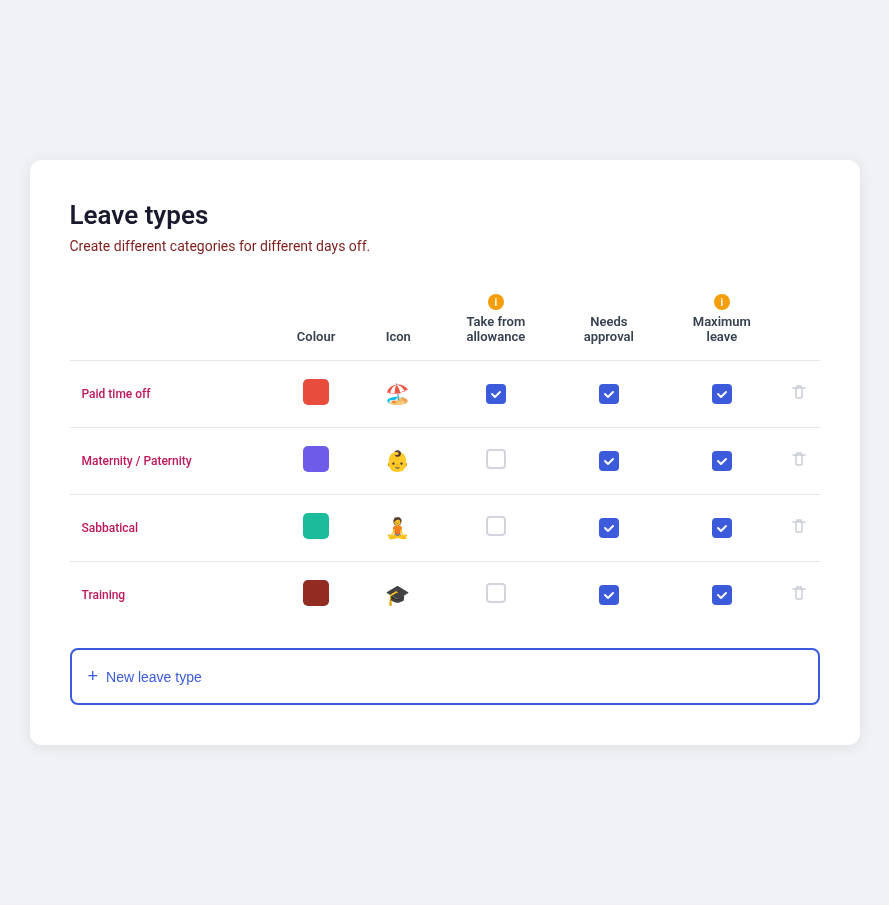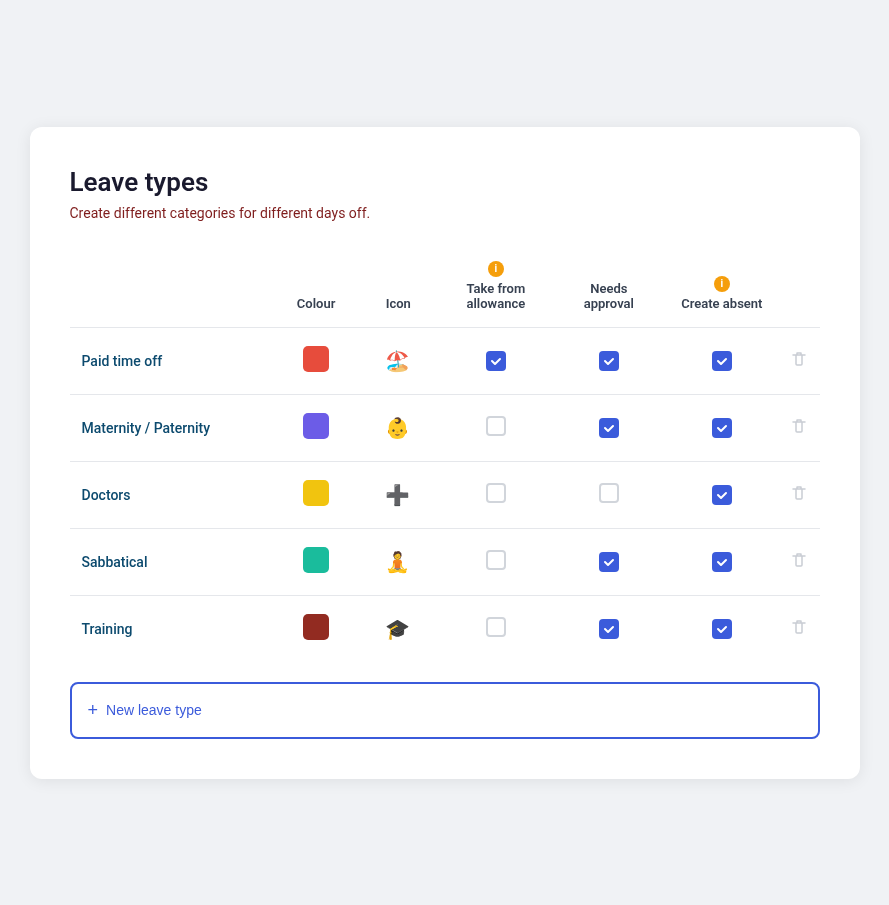--- a/index.html
+++ b/index.html
@@ -74,22 +74,22 @@
     tbody tr:last-child {
       border-bottom: none;
     }
     tbody tr td {
       padding: 18px 12px;
       text-align: center;
       vertical-align: middle;
     }
     tbody tr td:first-child {
       text-align: left;
-      font-size: 14px;
-      color: #0c4a6e;
+      font-size: 12px;
+      color: #be185d;
       font-weight: 500;
     }
 
     .colour-swatch {
       width: 26px;
       height: 26px;
       border-radius: 5px;
       display: inline-block;
     }
 
@@ -172,21 +172,21 @@
         </th>
         <th class="col-approval">
           <div class="th-with-info">
             <span style="visibility:hidden" class="info-icon">i</span>
             <span>Needs approval</span>
           </div>
         </th>
         <th class="col-absent">
           <div class="th-with-info">
             <span class="info-icon">i</span>
-            <span>Create absent</span>
+            <span>Maximum leave</span>
           </div>
         </th>
         <th class="col-delete"></th>
       </tr>
     </thead>
     <tbody id="table-body">
     <tr>
       <td>Paid time off</td>
       <td>
         <span class="colour-swatch" style="background:#e74c3c;"></span>
@@ -238,96 +238,73 @@
       </div></td>
       <td>
         <span class="delete-icon">
           <svg width="16" height="16" viewBox="0 0 16 16" fill="none">
             <path d="M2 4h12M6 4V2h4v2M5 4v9a1 1 0 001 1h4a1 1 0 001-1V4" stroke="#c9cdd4" stroke-width="1.5" stroke-linecap="round" stroke-linejoin="round"></path>
           </svg>
         </span>
       </td>
     </tr>
         <tr>
-      <td>Doctors</td>
-      <td>
-        <span class="colour-swatch" style="background:#f1c40f;"></span>
-      </td>
-      <td>
-        <span class="icon-emoji">➕</span>
+      <td>Sabbatical</td>
+      <td>
+        <span class="colour-swatch" style="background:#1abc9c;"></span>
+      </td>
+      <td>
+        <span class="icon-emoji">🧘</span>
       </td>
       <td><div class="checkbox-unchecked"></div></td>
-      <td><div class="checkbox-unchecked"></div></td>
+      <td><div class="checkbox-checked">
+        <svg viewBox="0 0 12 12" fill="none">
+          <path d="M2 6l3 3 5-5" stroke="white" stroke-width="2" stroke-linecap="round" stroke-linejoin="round"></path>
+        </svg>
+      </div></td>
       <td><div class="checkbox-checked">
         <svg viewBox="0 0 12 12" fill="none">
           <path d="M2 6l3 3 5-5" stroke="white" stroke-width="2" stroke-linecap="round" stroke-linejoin="round"></path>
         </svg>
       </div></td>
       <td>
         <span class="delete-icon">
           <svg width="16" height="16" viewBox="0 0 16 16" fill="none">
             <path d="M2 4h12M6 4V2h4v2M5 4v9a1 1 0 001 1h4a1 1 0 001-1V4" stroke="#c9cdd4" stroke-width="1.5" stroke-linecap="round" stroke-linejoin="round"></path>
           </svg>
         </span>
       </td>
     </tr>
         <tr>
-      <td>Sabbatical</td>
-      <td>
-        <span class="colour-swatch" style="background:#1abc9c;"></span>
-      </td>
-      <td>
-        <span class="icon-emoji">🧘</span>
+      <td>Training</td>
+      <td>
+        <span class="colour-swatch" style="background:#922b21;"></span>
+      </td>
+      <td>
+        <span class="icon-emoji">🎓</span>
       </td>
       <td><div class="checkbox-unchecked"></div></td>
       <td><div class="checkbox-checked">
         <svg viewBox="0 0 12 12" fill="none">
           <path d="M2 6l3 3 5-5" stroke="white" stroke-width="2" stroke-linecap="round" stroke-linejoin="round"></path>
         </svg>
       </div></td>
       <td><div class="checkbox-checked">
         <svg viewBox="0 0 12 12" fill="none">
           <path d="M2 6l3 3 5-5" stroke="white" stroke-width="2" stroke-linecap="round" stroke-linejoin="round"></path>
         </svg>
       </div></td>
       <td>
         <span class="delete-icon">
           <svg width="16" height="16" viewBox="0 0 16 16" fill="none">
             <path d="M2 4h12M6 4V2h4v2M5 4v9a1 1 0 001 1h4a1 1 0 001-1V4" stroke="#c9cdd4" stroke-width="1.5" stroke-linecap="round" stroke-linejoin="round"></path>
           </svg>
         </span>
       </td>
     </tr>
-        <tr>
-      <td>Training</td>
-      <td>
-        <span class="colour-swatch" style="background:#922b21;"></span>
-      </td>
-      <td>
-        <span class="icon-emoji">🎓</span>
-      </td>
-      <td><div class="checkbox-unchecked"></div></td>
-      <td><div class="checkbox-checked">
-        <svg viewBox="0 0 12 12" fill="none">
-          <path d="M2 6l3 3 5-5" stroke="white" stroke-width="2" stroke-linecap="round" stroke-linejoin="round"></path>
-        </svg>
-      </div></td>
-      <td><div class="checkbox-checked">
-        <svg viewBox="0 0 12 12" fill="none">
-          <path d="M2 6l3 3 5-5" stroke="white" stroke-width="2" stroke-linecap="round" stroke-linejoin="round"></path>
-        </svg>
-      </div></td>
-      <td>
-        <span class="delete-icon">
-          <svg width="16" height="16" viewBox="0 0 16 16" fill="none">
-            <path d="M2 4h12M6 4V2h4v2M5 4v9a1 1 0 001 1h4a1 1 0 001-1V4" stroke="#c9cdd4" stroke-width="1.5" stroke-linecap="round" stroke-linejoin="round"></path>
-          </svg>
-        </span>
-      </td>
-    </tr>
       </tbody>
   </table>
 
   <button class="add-button">
     <span style="font-size:18px; font-weight:300;">+</span>
     <span>New leave type</span>
   </button>
 </div>
 
 </body></html>

